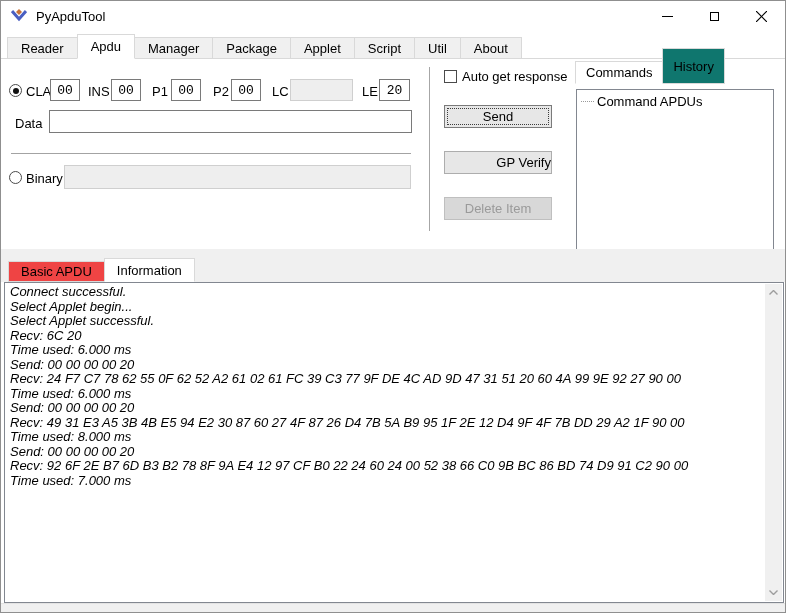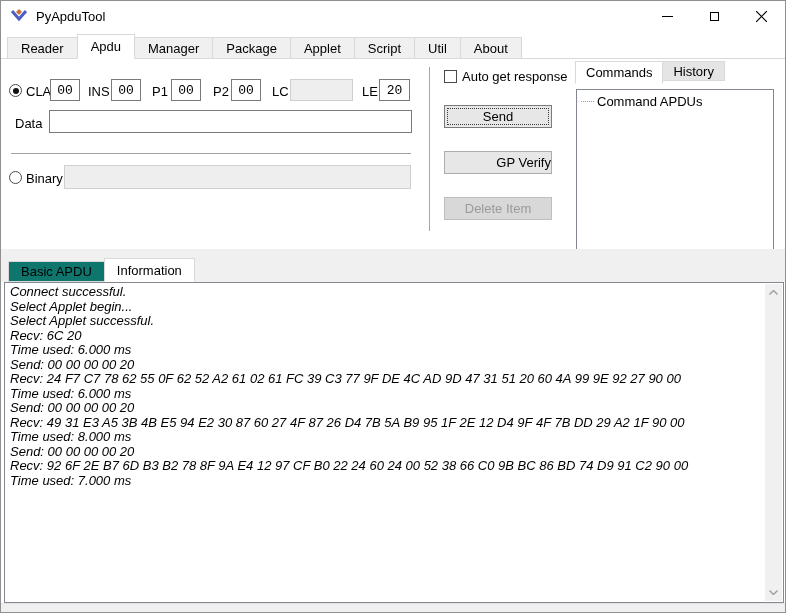--- a/index.html
+++ b/index.html
@@ -47,30 +47,30 @@
   .hsep { position:absolute; height:1px; background:#a3a3a3; }
   .vsep { position:absolute; width:1px; background:#a6a6a6; }
   
   .btn {
     position:absolute; width:108px; height:23px; background:#e7e7e7; border:1px solid #adadad;
     font-family:"Liberation Sans","DejaVu Sans",sans-serif; font-size:13px; text-align:center;
   }
   .btn.focused { border:1px solid #7a7a7a; outline:1px dotted #3c3c3c; outline-offset:-4px; }
   .btn:disabled { background:#d8d8d8; border-color:#bfbfbf; color:#9a9a9a; }
   
-  .cmd-tabs { position:absolute; left:575px; top:60px; display:flex; height:23px; z-index:2; }
-  .cmd-tab { height:20px; padding:0 10px; display:flex; align-items:center; background:#e5e5e5; border:1px solid #d9d9d9; margin-left:-1px; }
+  .cmd-tabs { position:absolute; left:575px; top:60px; display:flex; align-items:flex-end; height:23px; z-index:2; }
+  .cmd-tab { height:36px; padding:0 10px; display:flex; align-items:center; background:#0f766e; border:1px solid #d9d9d9; margin-left:-1px; }
   .cmd-tab.active { height:23px; background:#fff; border-bottom:1px solid #fff; z-index:3; }
   .tree-panel { position:absolute; left:575px; top:88px; width:198px; height:161px; background:#fff; border:1px solid #828790; }
   .tree-item { display:flex; align-items:center; padding:4px 2px 0 4px; }
   .tree-line { width:13px; height:1px; border-top:1px dotted #9a9a9a; margin-right:3px; }
   
   .lower-band { position:absolute; left:0; top:248px; width:100%; height:33px; background:#f0f0f0; }
   .out-tabs { position:absolute; left:8px; top:257px; height:24px; display:flex; align-items:flex-end; z-index:3; }
-  .out-tab { height:21px; padding:0 12px; display:flex; align-items:center; background:#0f766e; border:1px solid #d9d9d9; margin-left:-1px; }
+  .out-tab { height:21px; padding:0 12px; display:flex; align-items:center; background:#ef4444; border:1px solid #d9d9d9; margin-left:-1px; }
   .out-tab.active { height:24px; background:#fff; border-bottom:1px solid #fff; z-index:4; }
   .log-area {
     position:absolute; left:3px; top:281px; width:780px; height:321px;
     background:#fff; border:1px solid #828790;
   }
   .log-text {
     position:absolute; left:0; top:0; right:19px; bottom:0;
     padding:2px 0 0 5px; overflow:hidden; white-space:nowrap;
     font-size:13px; line-height:14.5px;font-style:italic;
   }

